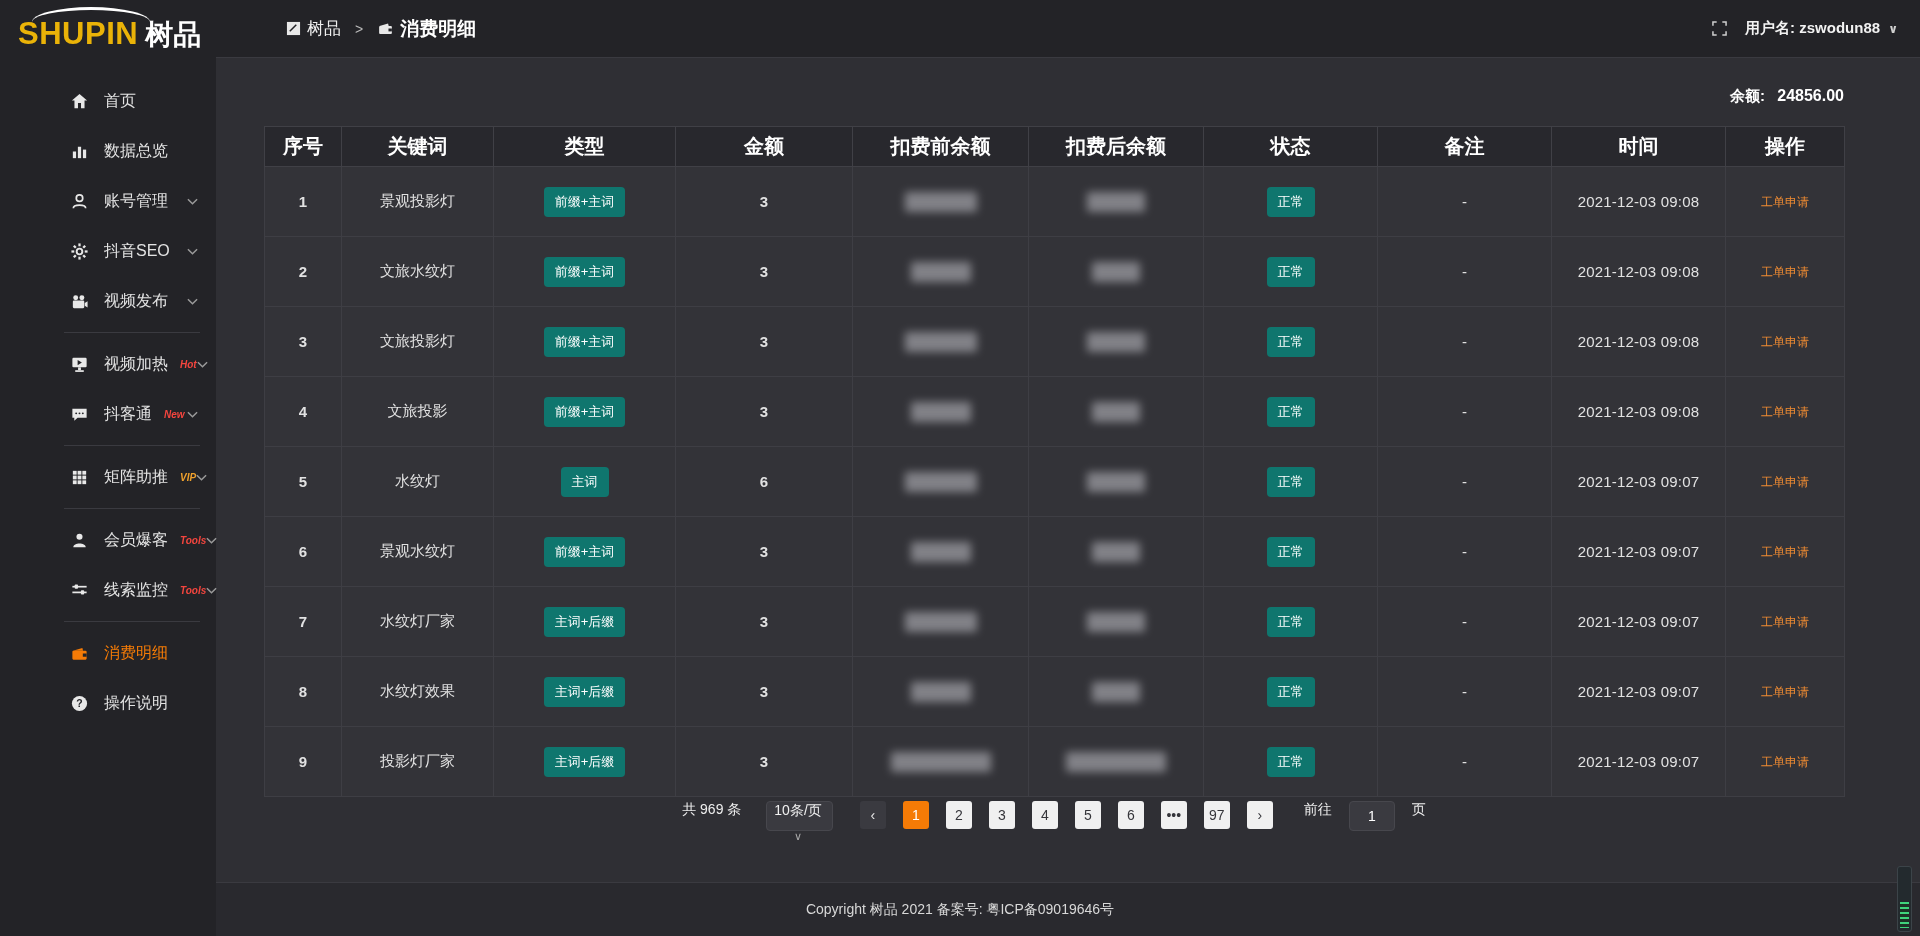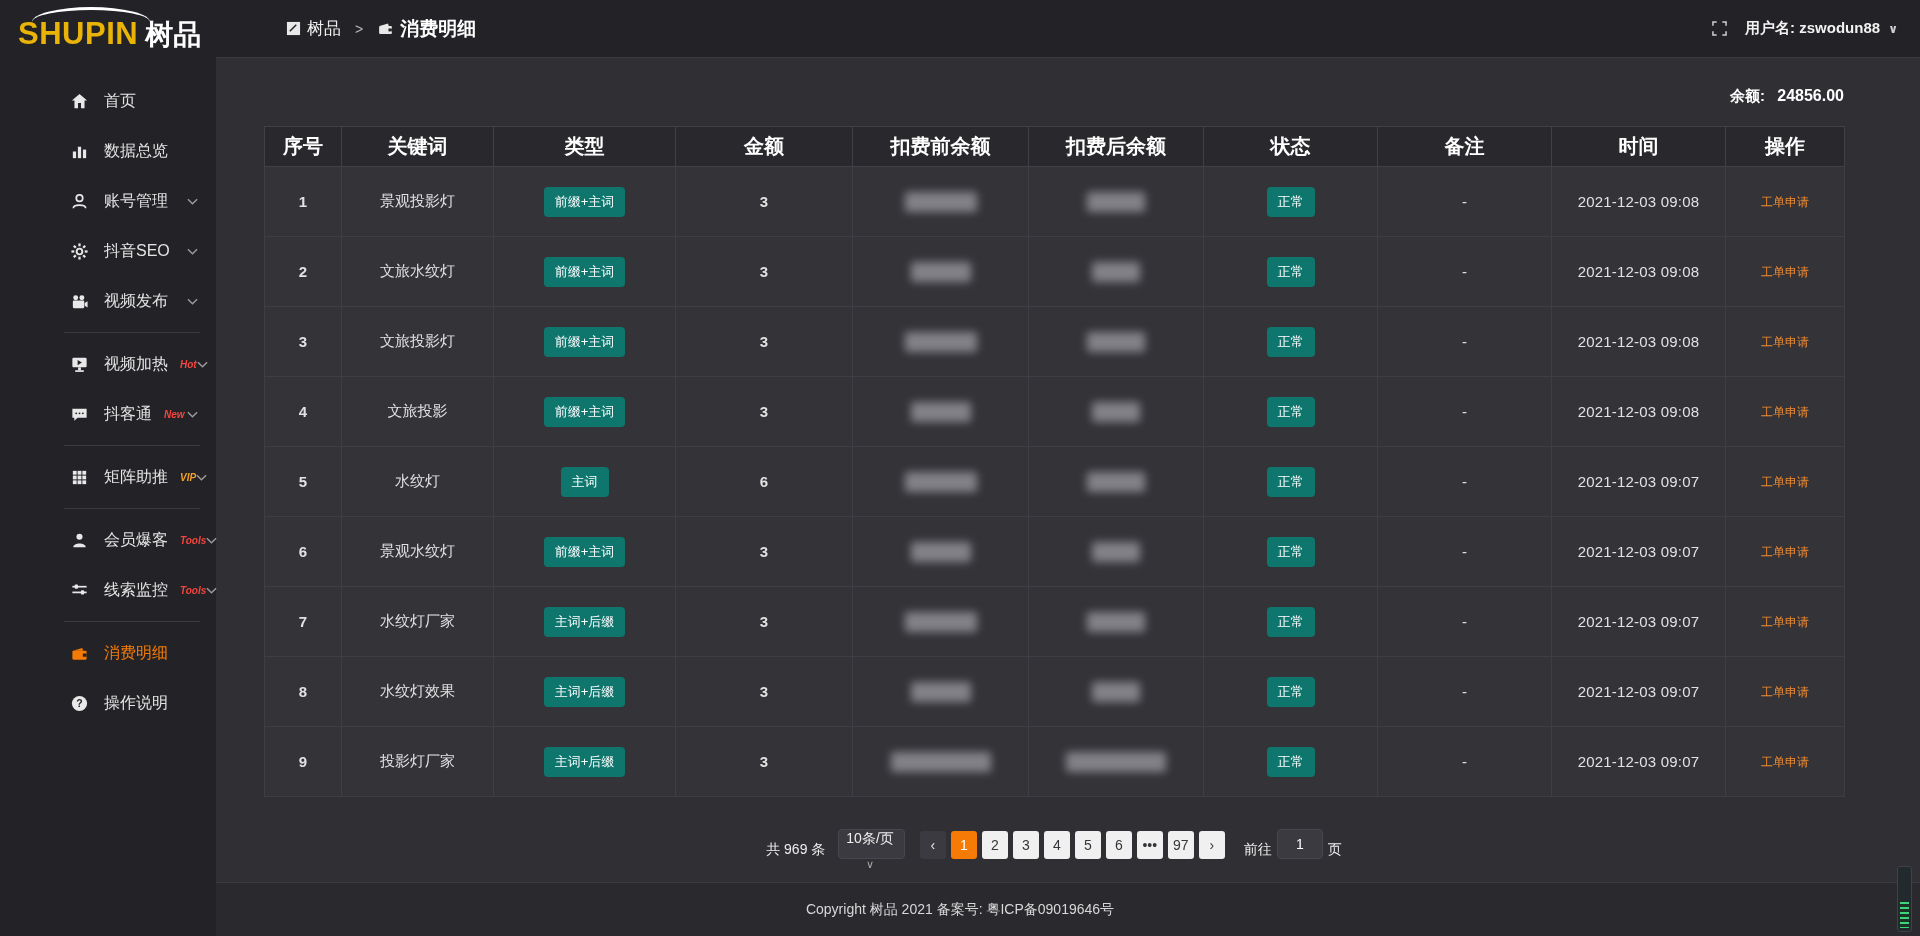--- a/index.html
+++ b/index.html
@@ -68,22 +68,22 @@
   .blur { display:inline-block; height:20px; background:#95959b;
     border-radius:2px; filter:blur(4px); opacity:.8; vertical-align:middle; }
   .b1 { width:72px; } .b2 { width:58px; }
   tr:nth-child(even) .b1 { width:60px; } tr:nth-child(even) .b2 { width:48px; }
   tr:nth-child(9) .b1, tr:nth-child(9) .b2 { width:100px; }
   .action { color:#ef8b32; font-size:12px; cursor:pointer; text-decoration:none;font-family:Liberation Mono, monospace; }
   .remark { color:#cfcfcf; }
   .time { font-weight:500; letter-spacing:.2px; }
 
   
-  .pager { width:1580px; display:flex; align-items:flex-end; justify-content:center;
-    gap:5px; margin-top:32px; font-size:14px; color:#eee; }
+  .pager { width:1580px; display:flex; align-items:flex-start; justify-content:center;
+    gap:17px; margin-top:4px; font-size:14px; color:#eee; }
   .pager .total { margin-right:8px; }
   .psize { background:#3a3a40; border:1px solid #47474d; border-radius:4px;
     height:30px; padding:0 10px 0 7px; display:flex; align-items:center;
     gap:10px; color:#f0f0f0; cursor:pointer; margin-right:10px;flex-direction:column; }
   .psize .caret { font-size:11px; color:#aaa; }
   .pbtn { min-width:26px; height:28px; border-radius:3px; background:#f0f0f0;
     color:#35353a; display:flex; align-items:center; justify-content:center;
     font-size:14px; cursor:pointer; padding:0 5px; }
   .pbtn.dark { background:#3a3a40; color:#e8e8e8; }
   .pbtn.active { background:#f57b06; color:#fff; }

